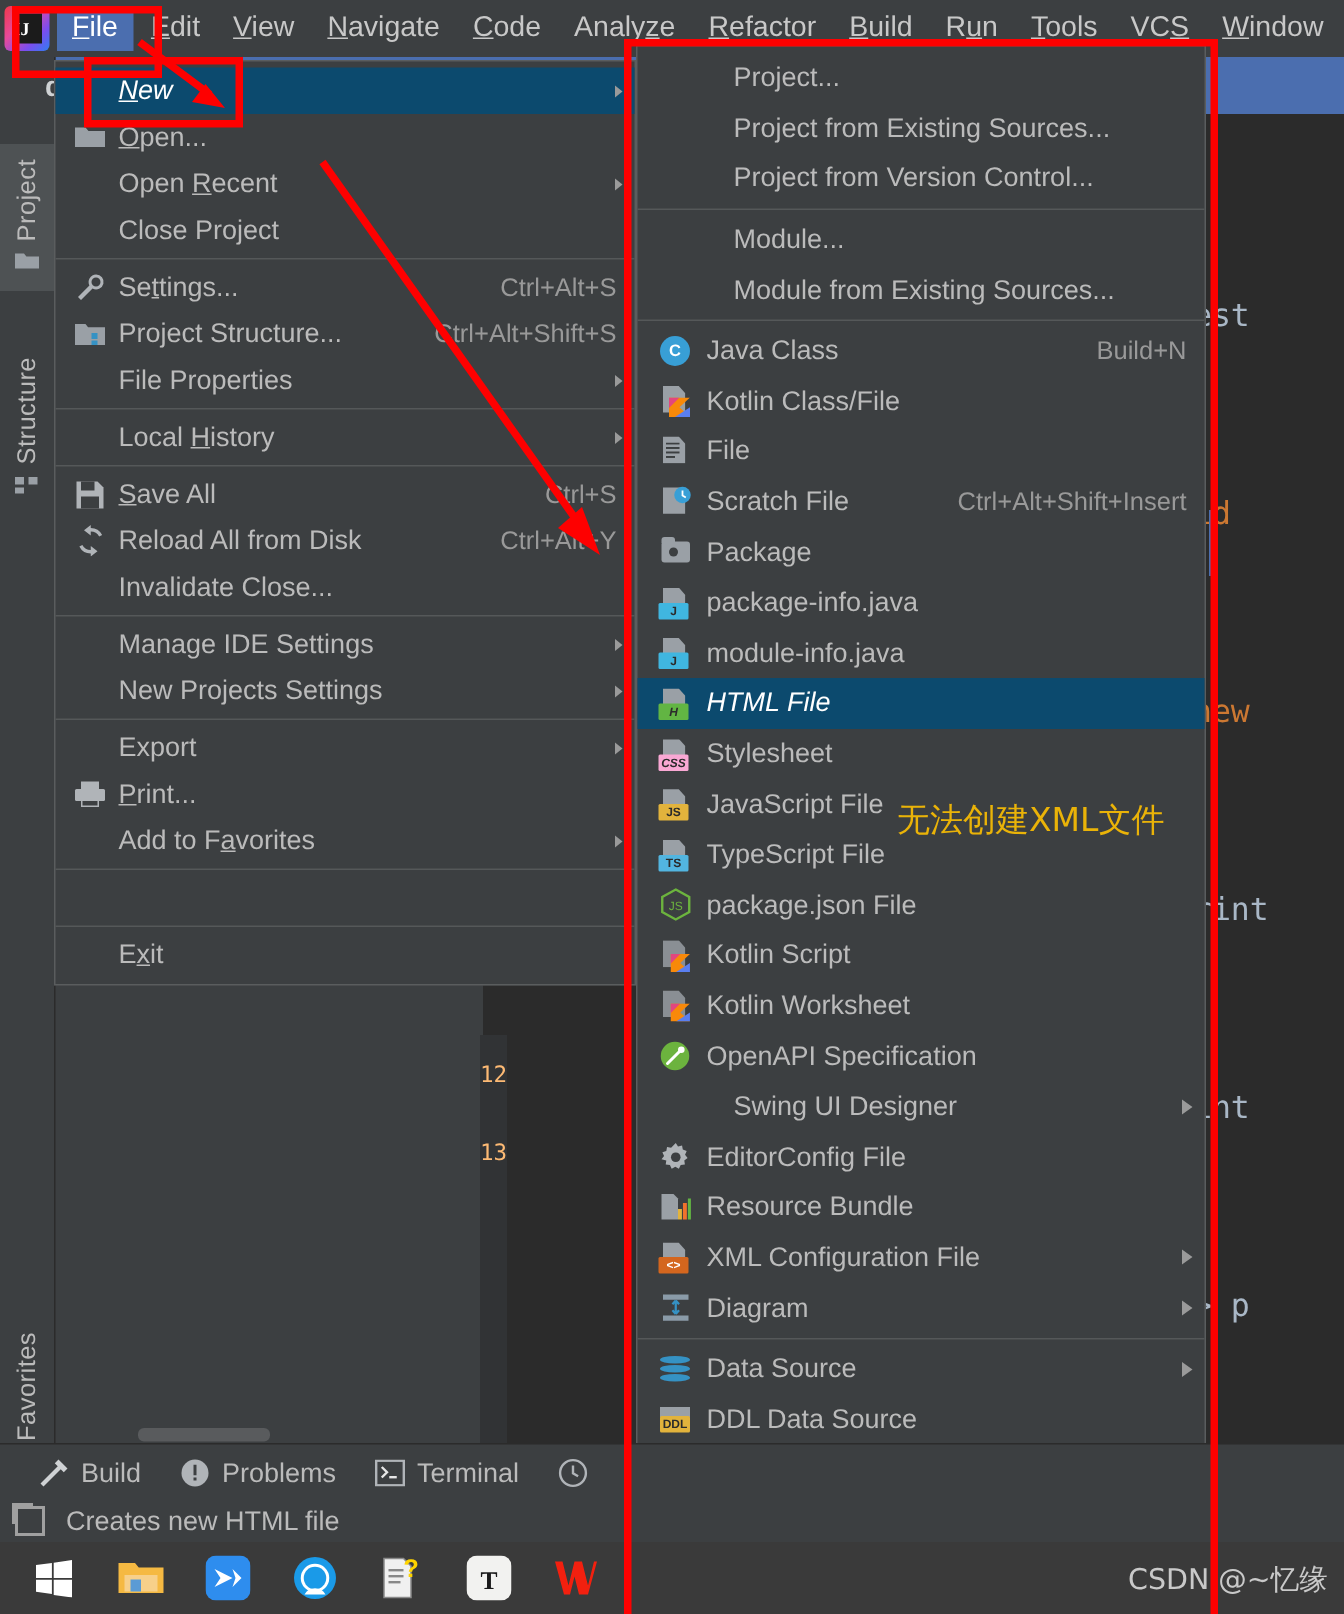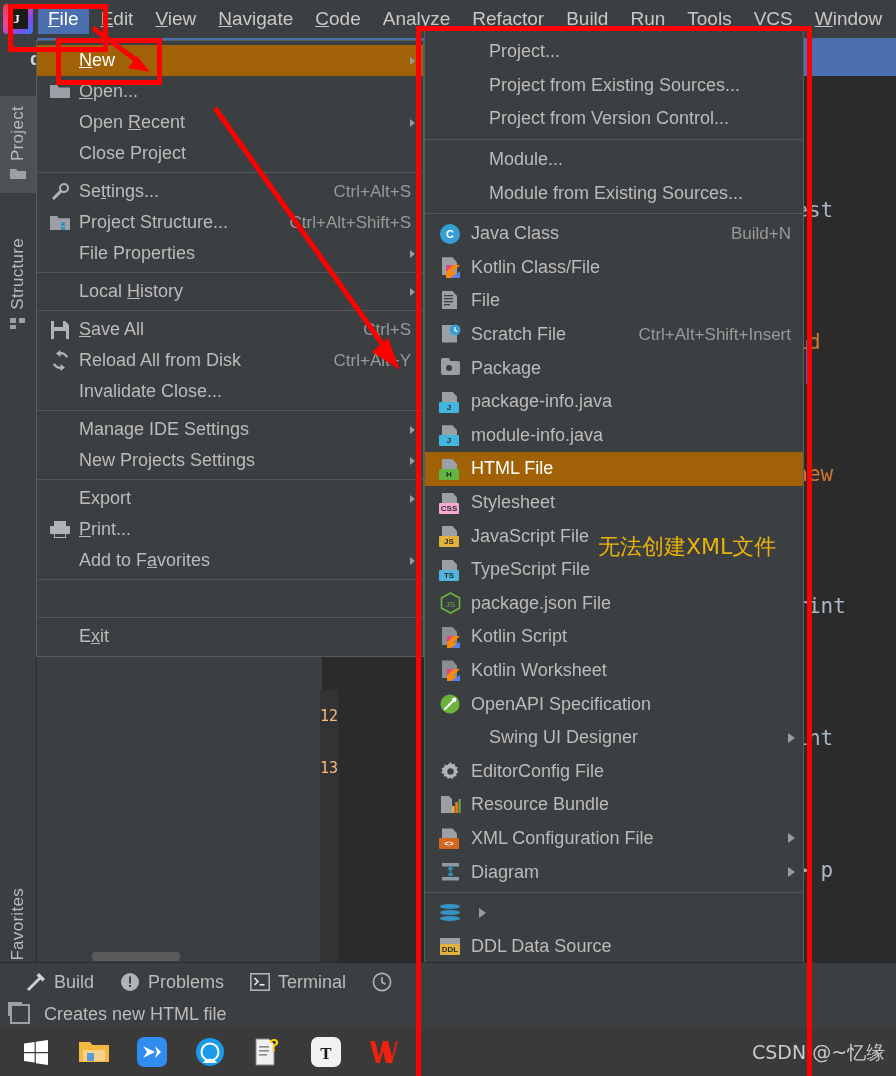--- a/index.html
+++ b/index.html
@@ -72,21 +72,21 @@
   
   #file-menu{
     position:absolute;left:36px;top:40px;width:388px;
     background:#3c3f41;border:1px solid #5a5d5e;
     padding:4px 0 4px 0;box-sizing:border-box;
   }
   .mi{
     position:relative;height:31px;display:flex;align-items:center;
     font-size:18px;color:#bbbbbb;padding:0 6px 0 0;cursor:default;
   }
-  .mi.sel{background:#a16207;color:#ffffff;}
+  .mi.sel{background:#0c4a6e;color:#ffffff;font-style:italic;}
   .mi .ic{
     width:30px;min-width:30px;height:22px;margin-left:8px;margin-right:4px;
     display:flex;align-items:center;justify-content:center;
   }
   .mi .lbl{flex:1;white-space:nowrap;}
   .mi .lbl u{text-decoration:underline;}
   .mi .sc{color:#999999;font-size:17px;margin-left:12px;white-space:nowrap;padding-right:6px;}
   .mi .arw{
     width:0;height:0;border-left:5px solid #9a9a9a;
     border-top:4px solid transparent;border-bottom:4px solid transparent;
@@ -537,21 +537,21 @@
           <span class="badge" style="background:#62b543;">H</span>
         </span>
     </span>
     <span class="lbl">HTML File</span>
   </div>
 
   <div class="mi">
     <span class="ic">
       <span class="fileic">
           <span class="page"></span>
-          <span class="badge" style="background:#f9a8d4;">CSS</span>
+          <span class="badge" style="background:#f9a8d4;font-style:italic;">CSS</span>
         </span>
     </span>
     <span class="lbl">Stylesheet</span>
   </div>
 
   <div class="mi">
     <span class="ic">
       <span class="fileic">
           <span class="page"></span>
           <span class="badge" style="background:#e2b33c;">JS</span>
@@ -672,20 +672,21 @@
   <div class="msep"></div>
 
   <div class="mi">
     <span class="ic">
       <span class="dbic">
         <span style="top:0"></span>
           <span style="top:6px"></span>
           <span style="top:12px"></span>
       </span>
     </span>
+    <span class="lbl">Data Source</span>
     <span class="arw"></span>
   </div>
 
   <div class="mi">
     <span class="ic">
       <span class="fileic" style="width:22px;">
         <span style="position:absolute;left:1px;top:3px;width:20px;height:7px;background:#9aa0a6;display:block"></span>
         <span class="badge" style="background:#e2b33c;left:1px;bottom:2px;min-width:20px;">DDL</span>
       </span>
     </span>

